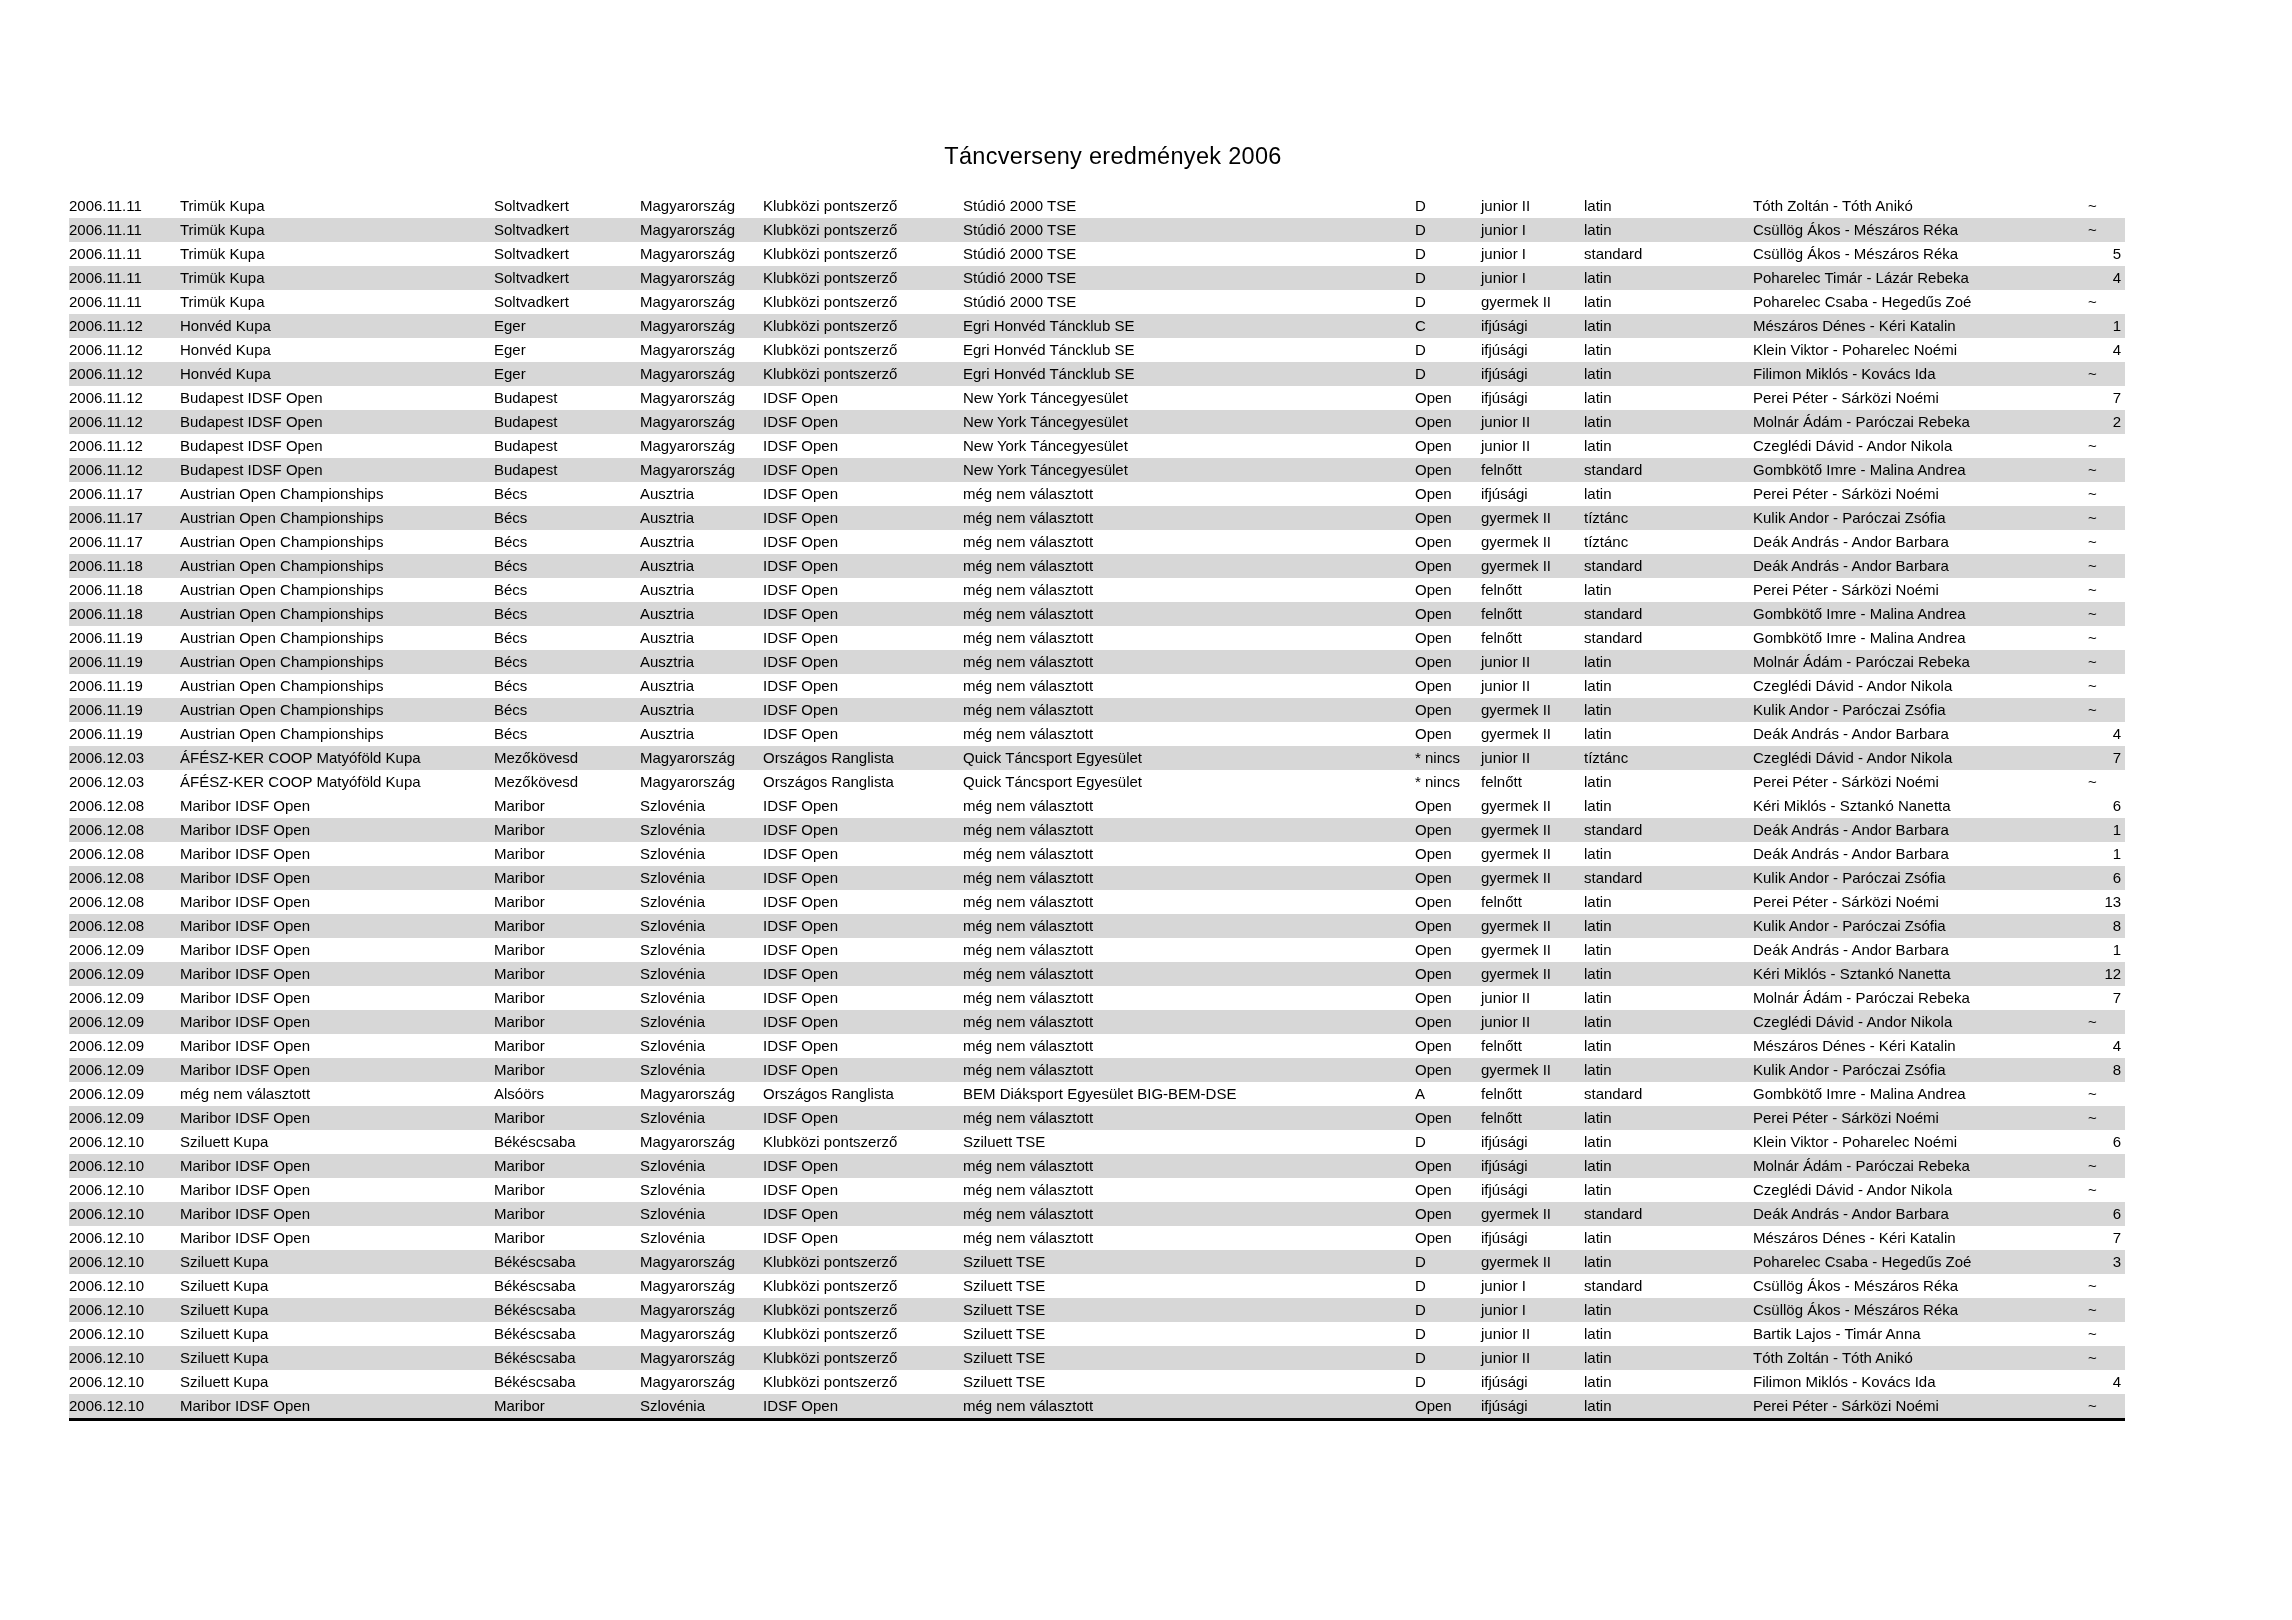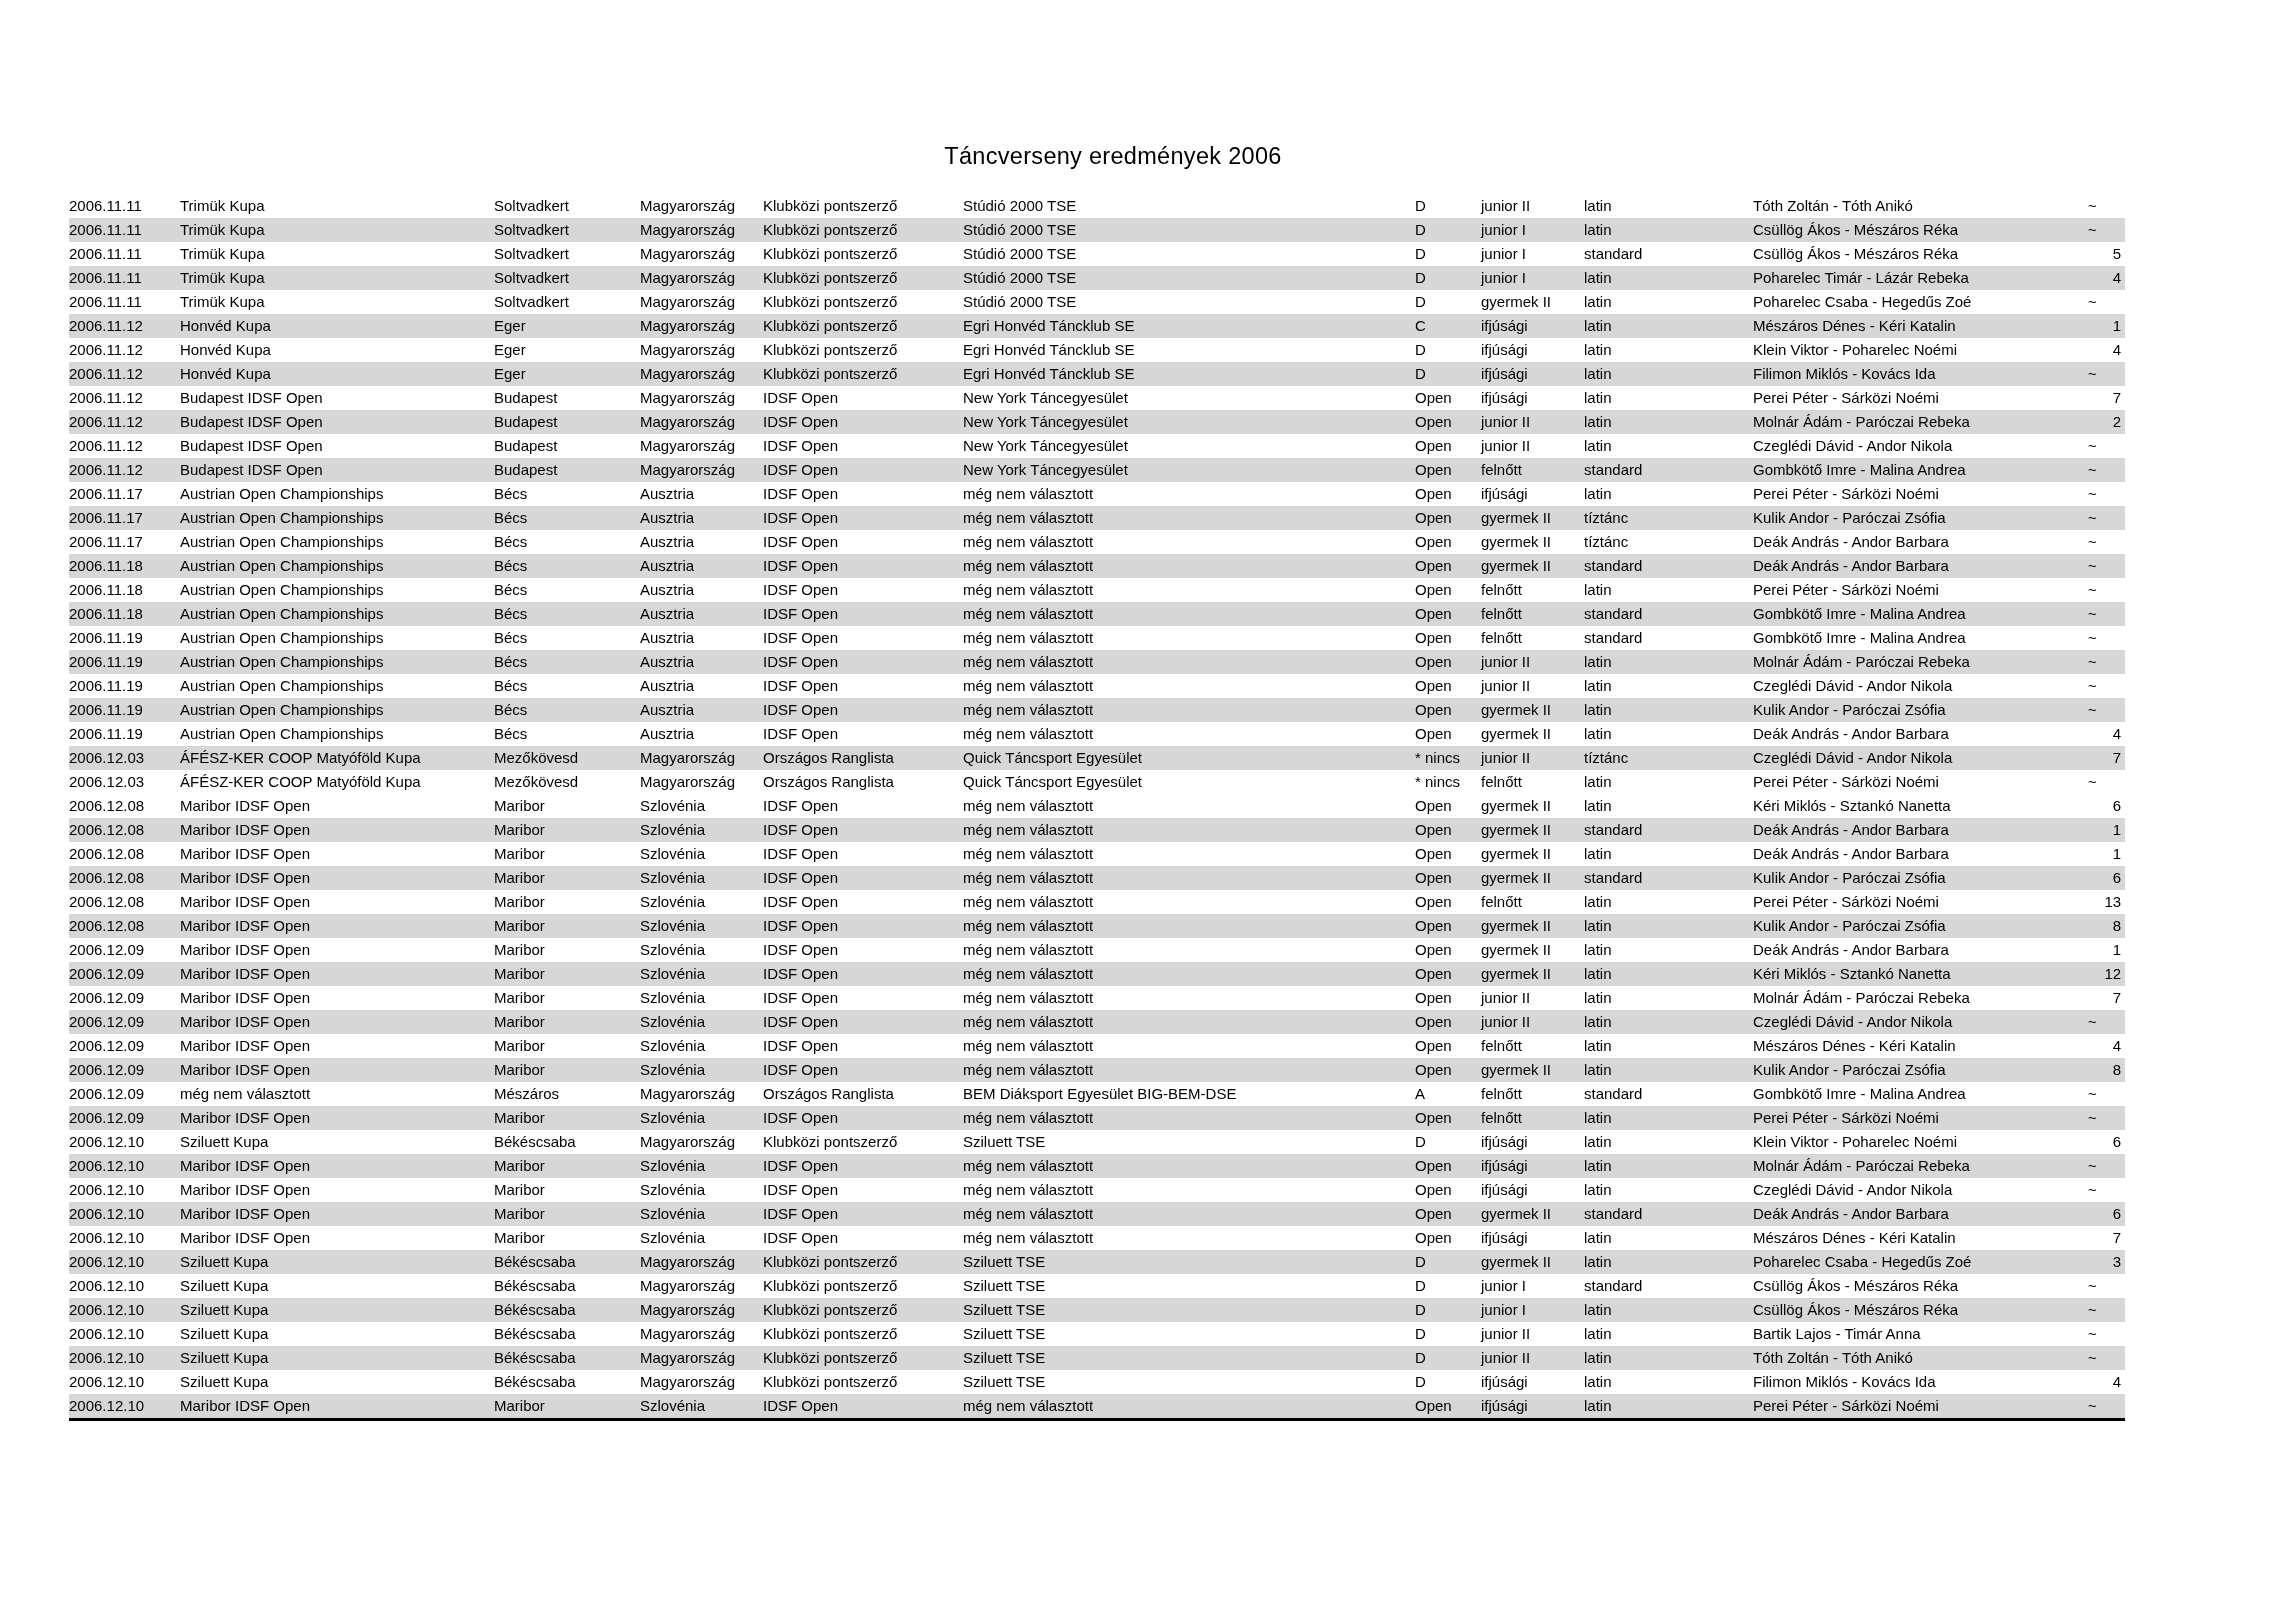--- a/index.html
+++ b/index.html
@@ -530,21 +530,21 @@
         <td class="col-club">még nem választott</td>
         <td class="col-class">Open</td>
         <td class="col-age_group">gyermek II</td>
         <td class="col-style">latin</td>
         <td class="col-couple">Kulik Andor - Paróczai Zsófia</td>
         <td class="col-result num">8</td>
       </tr>
       <tr>
         <td class="col-date">2006.12.09</td>
         <td class="col-event">még nem választott</td>
-        <td class="col-city">Mészáros</td>
+        <td class="col-city">Alsóörs</td>
         <td class="col-country">Magyarország</td>
         <td class="col-competition_type">Országos Ranglista</td>
         <td class="col-club">BEM Diáksport Egyesület BIG-BEM-DSE</td>
         <td class="col-class">A</td>
         <td class="col-age_group">felnőtt</td>
         <td class="col-style">standard</td>
         <td class="col-couple">Gombkötő Imre - Malina Andrea</td>
         <td class="col-result tilde">~</td>
       </tr>
       <tr class="stripe">

